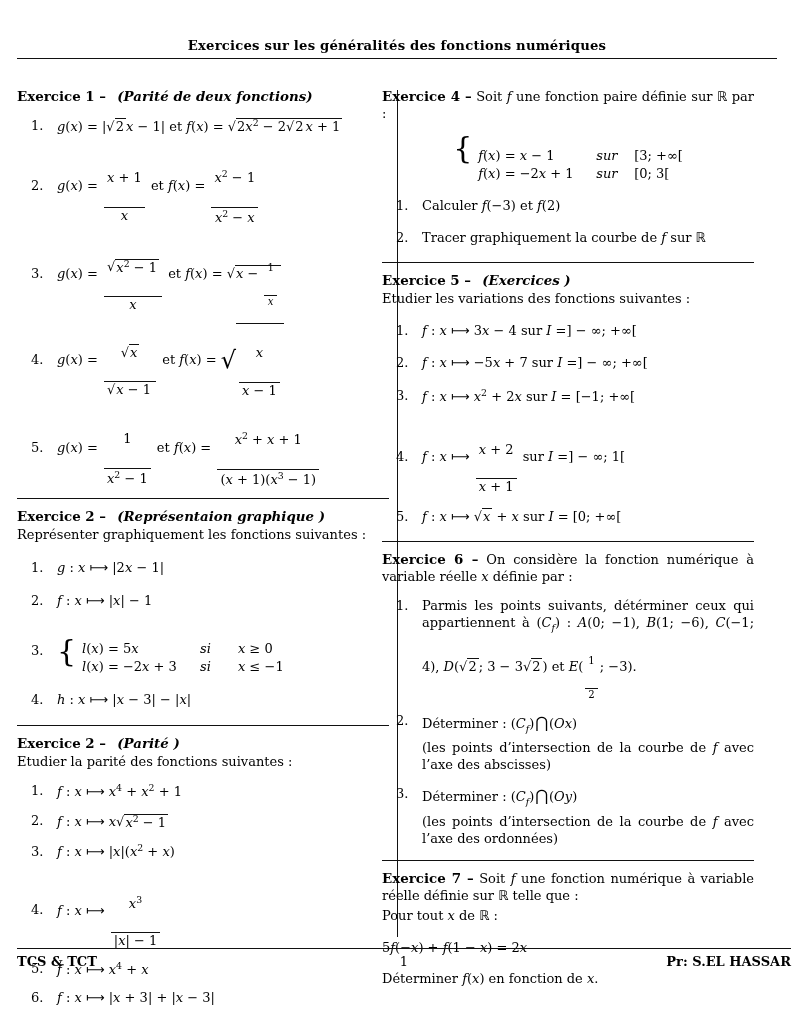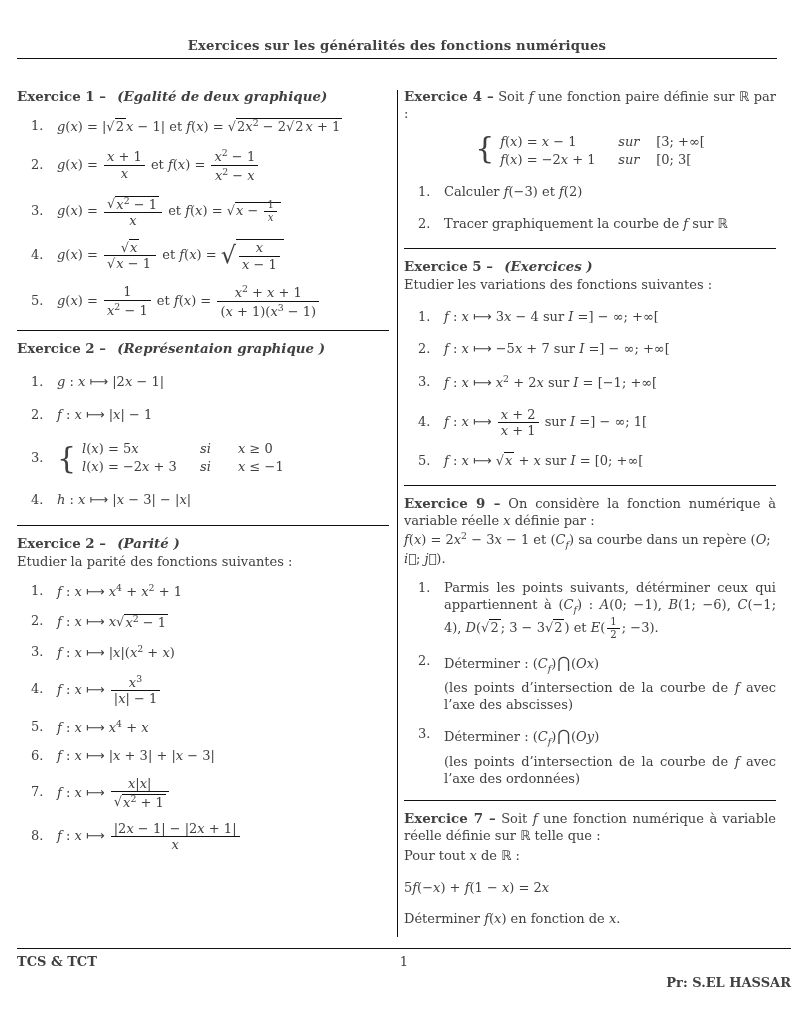--- a/index.html
+++ b/index.html
@@ -1,30 +1,30 @@
 <!DOCTYPE html>
 <html><head>
 <meta charset="utf-8">
 <style>
   * { margin:0; padding:0; box-sizing:border-box; }
   html,body { background:#ffffff; }
   .page {
     position:relative; width:794px; height:1028px; background:#fff;
-    font-family:"DejaVu Serif", serif; font-size:13px; color:#404040; overflow:hidden;
+    font-family:"DejaVu Serif", serif; font-size:13px; color:#000000; overflow:hidden;
   }
   
   .doc-header { position:absolute; top:38px; left:17px; right:17px; text-align:center; }
   .doc-title { font-weight:bold; font-size:13.2px; letter-spacing:.2px; }
   .title-rule { border-top:1.8px solid #111; margin-top:5px; }
   
   .vrule { position:absolute; left:397px; top:90px; height:847px; width:1.3px; background:#111; }
   
   .col { position:absolute; top:88px; width:372px; line-height:1.3; }
   .col-left { left:17px; }
-  .col-right { left:404px; }
+  .col-right { left:382px; }
   .hrule { border:0; border-top:1.4px solid #111; margin:10px 0 9px; }
   
   .ex-head { margin-bottom:1px; }
   .ex-label { font-weight:bold; font-size:13.4px; }
   .ex-name { font-weight:bold; font-style:italic; font-size:13.4px; margin-left:7px; }
   .jt { text-align:justify; }
   
   .items { margin-left:14px; margin-top:10px; }
   .item { display:flex; align-items:center; }
   .item.top { align-items:flex-start; }
@@ -34,62 +34,62 @@
   .g2 .item { margin:16px 0; }
   .g3 .item { margin:11px 0; }
   .g4 .item { margin:15px 0; }
   .g5 .item { margin:15px 0; }
   .g6 .item { margin:12px 0; }
   
   i { font-style:italic; }
   sup { font-size:.72em; }
   sub { font-size:.72em; }
   .fr { display:inline-block; vertical-align:middle; text-align:center; margin:0 2px; }
-  .fr .fn, .fr .fd { display:block; padding:0 3px; line-height:1.18; }
+  .fr .fn, .fr .fd { display:block; padding:0 3px; line-height:1.18;margin-top:21px; }
   .fr .fd { border-top:1px solid #111; }
   .fr.sm { font-size:.78em; }
   .ov { border-top:1px solid #111; padding:0 2px 0 1px; }
   .ovm { display:inline-block; vertical-align:middle; }
   .srb { font-size:24px; vertical-align:middle; line-height:0; }
   .ar { font-family:"DejaVu Sans", sans-serif; }
   .cap { font-family:"DejaVu Sans", sans-serif; font-size:1.2em; margin:0 1px; }
   .sys-center { display:flex; justify-content:center; margin:10px 0 12px; }
   .brace { font-size:30px; line-height:1; margin-right:6px; font-weight:400; }
-  .cases { display:inline-block; vertical-align:middle; }
+  .cases { display:inline-block; vertical-align:middle;margin-top:14px; }
   .crow { display:flex; line-height:1.4; }
   .crow .ce { min-width:118px; }
   .crow .ck { width:38px; font-style:italic; }
   .sub2 { margin-top:6px; }
   .eq { text-align:left; margin:15px 0 14px; }
   .mt4 { margin-top:4px; }
   
   .footer { position:absolute; left:17px; right:3px; top:948px; border-top:1.8px solid #111; padding-top:5px; }
   .footer-row { position:relative; height:18px; }
   .ft-left { position:absolute; left:0; font-weight:bold; }
   .ft-center { position:absolute; left:50%; transform:translateX(-50%); }
-  .ft-right { position:absolute; right:0; font-weight:bold;margin-top:21px; }
+  .ft-right { position:absolute; right:0; font-weight:bold; }
 </style>
 </head>
 <body>
 
 <div class="page">
 
   <div class="doc-header">
     <div class="doc-title">Exercices sur les généralités des fonctions numériques</div>
     <div class="title-rule"></div>
   </div>
 
   <div class="vrule"></div>
 
   <div class="col col-left">
 
     <section>
       <div class="ex-head">
         <span class="ex-label">Exercice 1 –</span>
-        <span class="ex-name">(Egalité de deux graphique)</span>
+        <span class="ex-name">(Parité de deux fonctions)</span>
       </div>
       <div class="items g1">
         <div class="item">
             <span class="no">1.</span>
             <span class="ih"><i>g</i>(<i>x</i>) = |√<span class="ov">2</span><i>x</i> − 1| et <i>f</i>(<i>x</i>) = √<span class="ov">2<i>x</i><sup>2</sup> − 2√<span class="ov">2</span><i>x</i> + 1</span></span>
           </div>
         <div class="item">
             <span class="no">2.</span>
             <span class="ih"><i>g</i>(<i>x</i>) = <span class="fr"><span class="fn"><i>x</i> + 1</span><span class="fd"><i>x</i></span></span> et <i>f</i>(<i>x</i>) = <span class="fr"><span class="fn"><i>x</i><sup>2</sup> − 1</span><span class="fd"><i>x</i><sup>2</sup> − <i>x</i></span></span></span>
           </div>
@@ -108,20 +108,21 @@
       </div>
     </section>
 
     <div class="hrule"></div>
 
     <section>
       <div class="ex-head">
         <span class="ex-label">Exercice 2 –</span>
         <span class="ex-name">(Représentaion graphique )</span>
       </div>
+      <div class="ex-intro">Représenter graphiquement les fonctions suivantes :</div>
       <div class="items g2">
         <div class="item">
             <span class="no">1.</span>
             <span class="ih"><i>g</i> : <i>x</i> <span class="ar">⟼</span> |2<i>x</i> − 1|</span>
           </div>
         <div class="item">
             <span class="no">2.</span>
             <span class="ih"><i>f</i> : <i>x</i> <span class="ar">⟼</span> |<i>x</i>| − 1</span>
           </div>
         <div class="item">
@@ -256,24 +257,23 @@
             <span class="no">5.</span>
             <span class="ih"><i>f</i> : <i>x</i> <span class="ar">⟼</span> √<span class="ov"><i>x</i></span> + <i>x</i> sur <i>I</i> = [0; +∞[</span>
           </div>
       </div>
     </section>
 
     <div class="hrule"></div>
 
     <section>
       <p class="jt">
-        <span class="ex-label">Exercice 9 –</span>
+        <span class="ex-label">Exercice 6 –</span>
         <span>On considère la fonction numérique à variable réelle <i>x</i> définie par :</span>
       </p>
-      <div><i>f</i>(<i>x</i>) = 2<i>x</i><sup>2</sup> − 3<i>x</i> − 1 et (<i>C</i><sub><i>f</i></sub>) sa courbe dans un repère (<i>O</i>; <i>i⃗</i>; <i>j⃗</i>).</div>
       <div class="items g6">
         <div class="item top">
           <span class="no">1.</span>
           <span class="ih jt">Parmis les points suivants, détérminer ceux qui appar­tiennent à (<i>C</i><sub><i>f</i></sub>) : <i>A</i>(0; −1), <i>B</i>(1; −6), <i>C</i>(−1; 4), <i>D</i>(√<span class="ov">2</span>; 3 − 3√<span class="ov">2</span>) et <i>E</i>(<span class="fr sm"><span class="fn">1</span><span class="fd">2</span></span>; −3).</span>
         </div>
         <div class="item top">
           <span class="no">2.</span>
           <span class="ih">
             <span>Déterminer : (<i>C</i><sub><i>f</i></sub>)<span class="cap">⋂</span>(<i>Ox</i>)</span>
             <span class="jt sub2" style="display:block">(les points d’intersection de la courbe de <i>f</i> avec l’axe des abscisses)</span>

